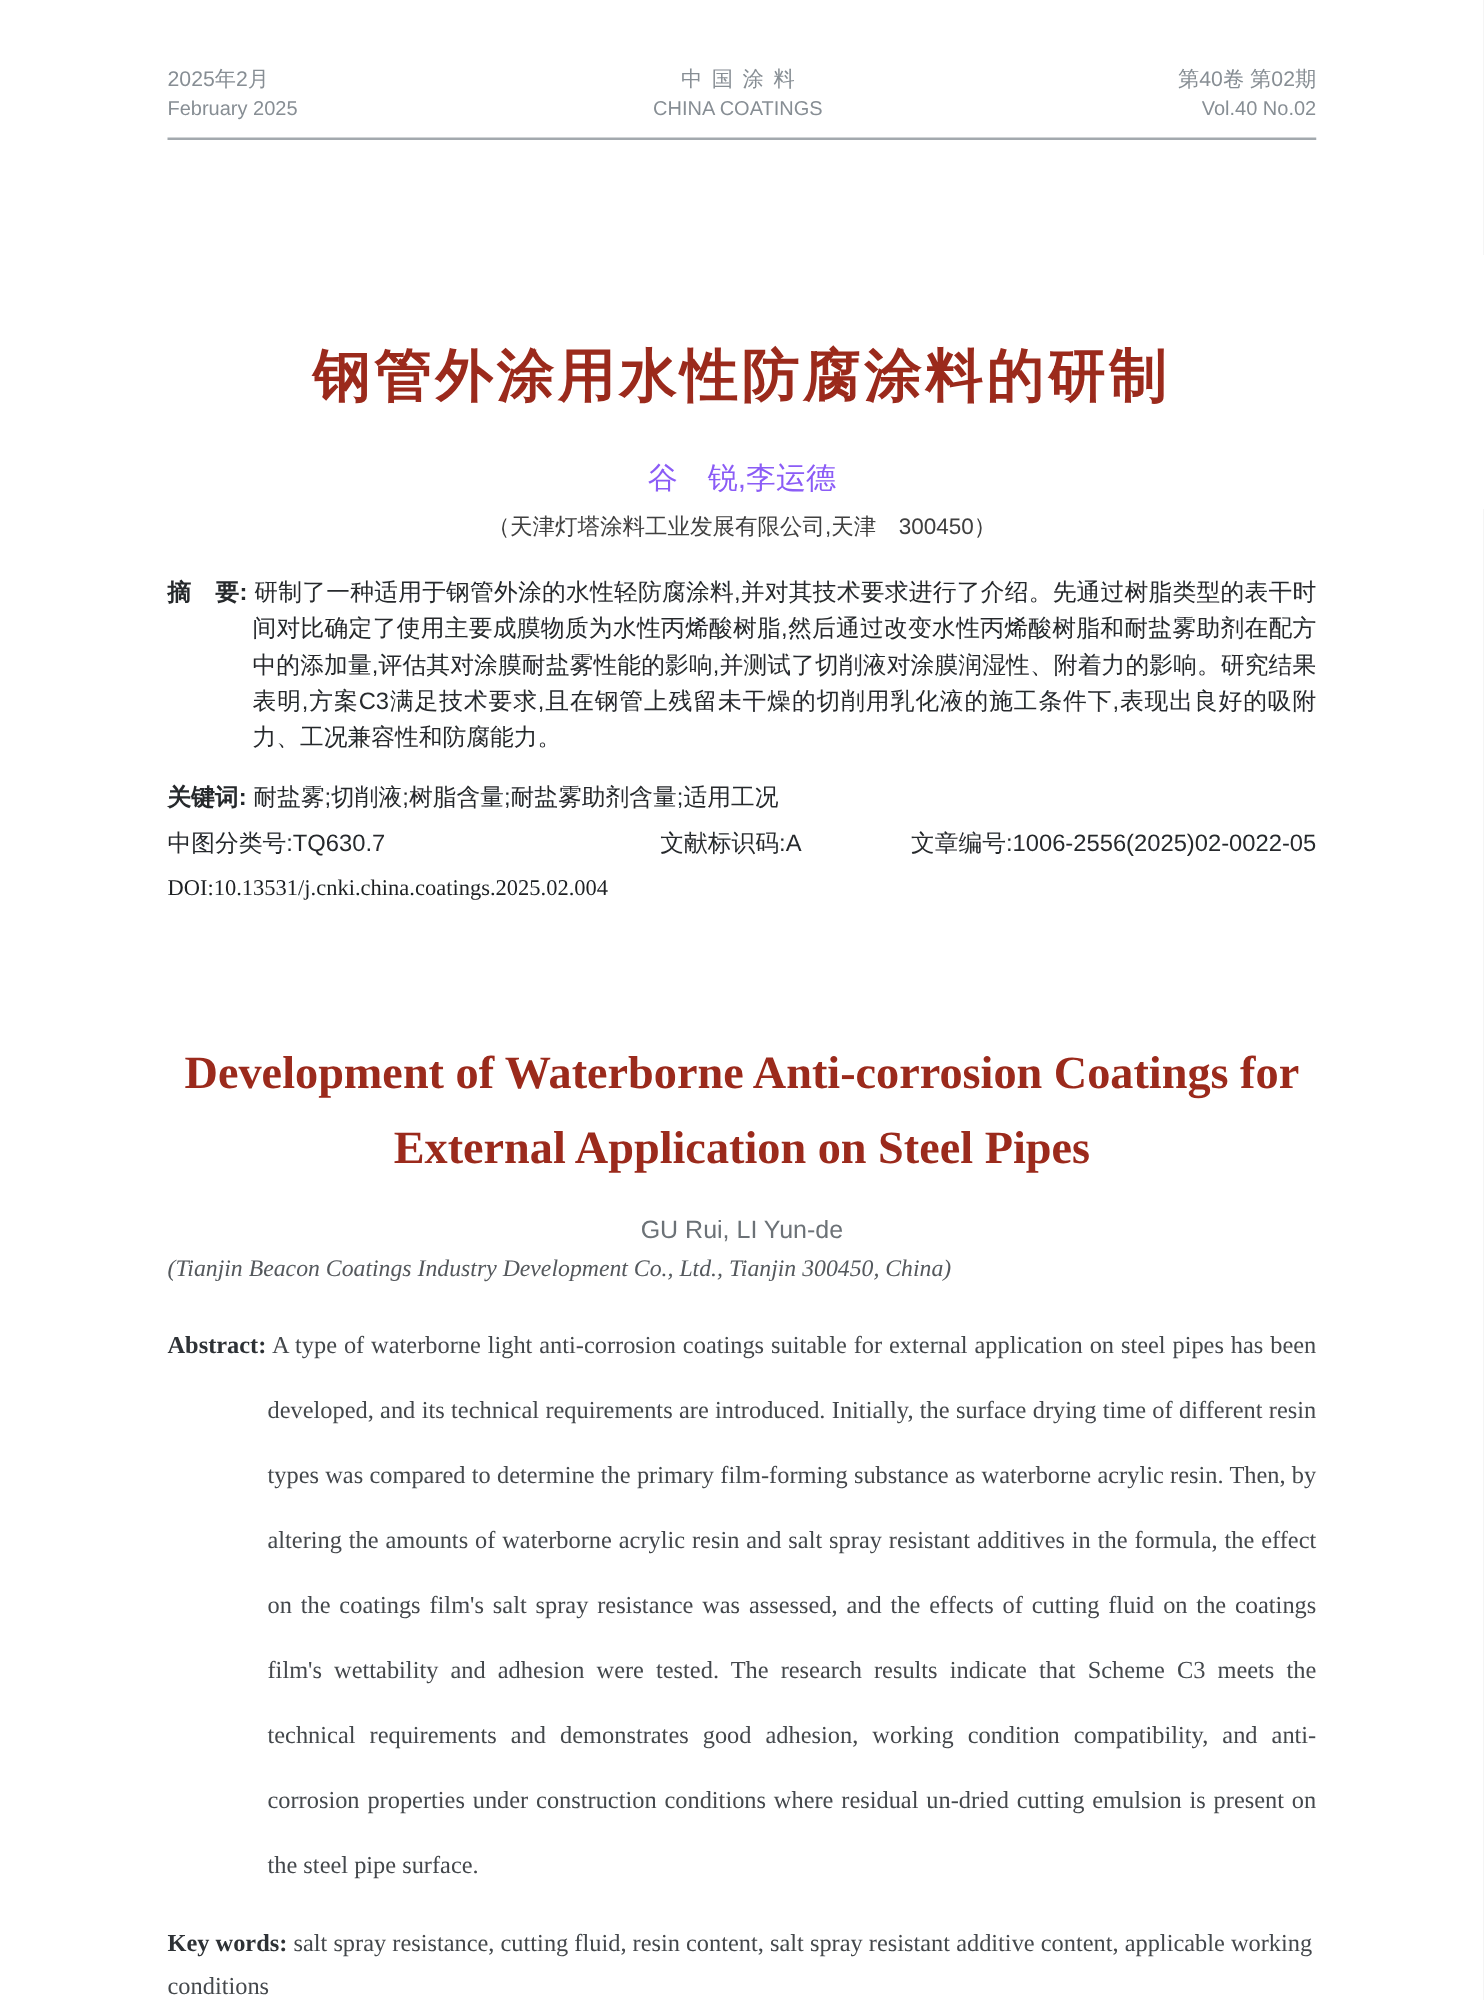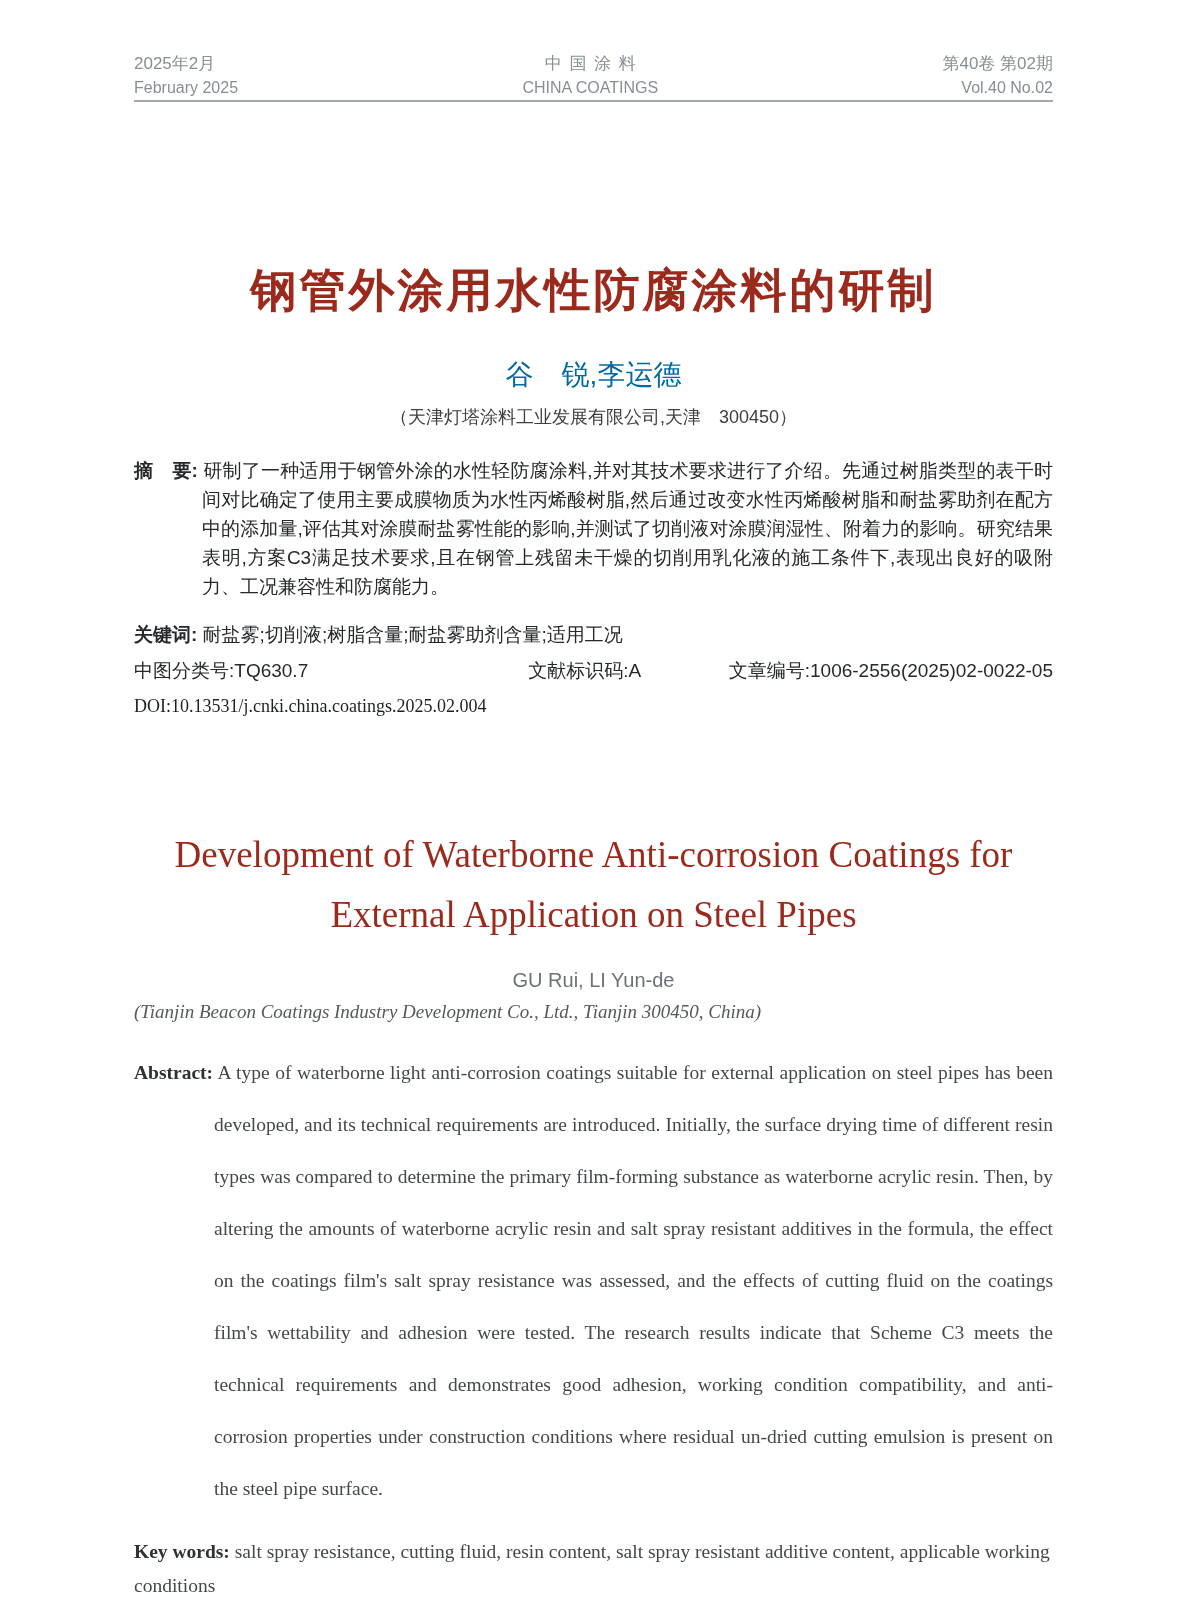--- a/index.html
+++ b/index.html
@@ -3,44 +3,44 @@
 <meta charset="utf-8">
 <style>
   html,body{margin:0;padding:0;background:#e8e8e8;}
   .page{
     width:1187px;height:1600px;background:#ffffff;margin:0 auto;
     box-sizing:border-box;padding:52px 134px 0 134px;position:relative;
     font-family:"Liberation Sans",sans-serif;color:#26292c;overflow:hidden;
   }
   
   .jheader{display:flex;justify-content:space-between;align-items:flex-end;
-    border-bottom:2px solid #a3a9ae;color:#878e94;}
+    border-bottom:2px solid #a3a9ae;padding-bottom:10px;color:#878e94;}
   .jheader .cell{line-height:24px;font-size:17px;}
   .jheader .cell .en{font-size:16px;}
   .jheader .c-center{text-align:center;}
   .jheader .c-center .cn{letter-spacing:0.45em;margin-right:-0.45em;}
   .jheader .c-right{text-align:right;}
   
   .cn-title{margin-top:158px;text-align:center;font-weight:bold;
     font-size:46px;letter-spacing:3px;color:#9b2a1c;}
-  .cn-authors{margin-top:34px;text-align:center;font-size:28px;color:#0369a1;}
+  .cn-authors{margin-top:34px;text-align:center;font-size:24px;color:#8b5cf6;}
   .cn-affil{margin-top:11px;text-align:center;font-size:18px;color:#404040;}
   
   .cn-abstract{margin-top:27px;font-size:19px;line-height:29px;text-align:justify;
     padding-left:68px;text-indent:-68px;color:#26292c;}
   .cn-abstract .lab{font-weight:bold;}
   .cn-keywords{margin-top:4px;font-size:19px;line-height:29px;}
   .cn-keywords .lab{font-weight:bold;}
   .clc-row{margin-top:9px;display:flex;font-size:19px;}
   .clc-row .mid{margin-left:220px;}
   .clc-row .right{margin-left:auto;}
   .doi-line{margin-top:12px;font-family:"Liberation Serif",serif;font-size:18px;color:#1d2023;}
   
   .en-title{margin-top:108px;text-align:center;font-family:"Liberation Serif",serif;
-    font-weight:normal;font-size:37px;line-height:60px;color:#9b2a1c;}
+    font-weight:bold;font-size:37px;line-height:60px;color:#9b2a1c;}
   .en-authors{margin-top:24px;text-align:center;font-size:20px;color:#6c7277;}
   .en-affil{margin-top:9px;text-align:left;font-family:"Liberation Serif",serif;
     font-style:italic;font-size:19px;color:#55595d;}
   .en-abstract{margin-top:24px;font-family:"Liberation Serif",serif;font-size:19.5px;
     line-height:52px;text-align:justify;padding-left:80px;text-indent:-80px;color:#44484c;}
   .en-abstract .lab{font-weight:bold;color:#2e3236;}
   .en-keywords{margin-top:2px;font-family:"Liberation Serif",serif;font-size:19.5px;
     line-height:34px;color:#44484c;}
   .en-keywords .lab{font-weight:bold;color:#2e3236;}
   

